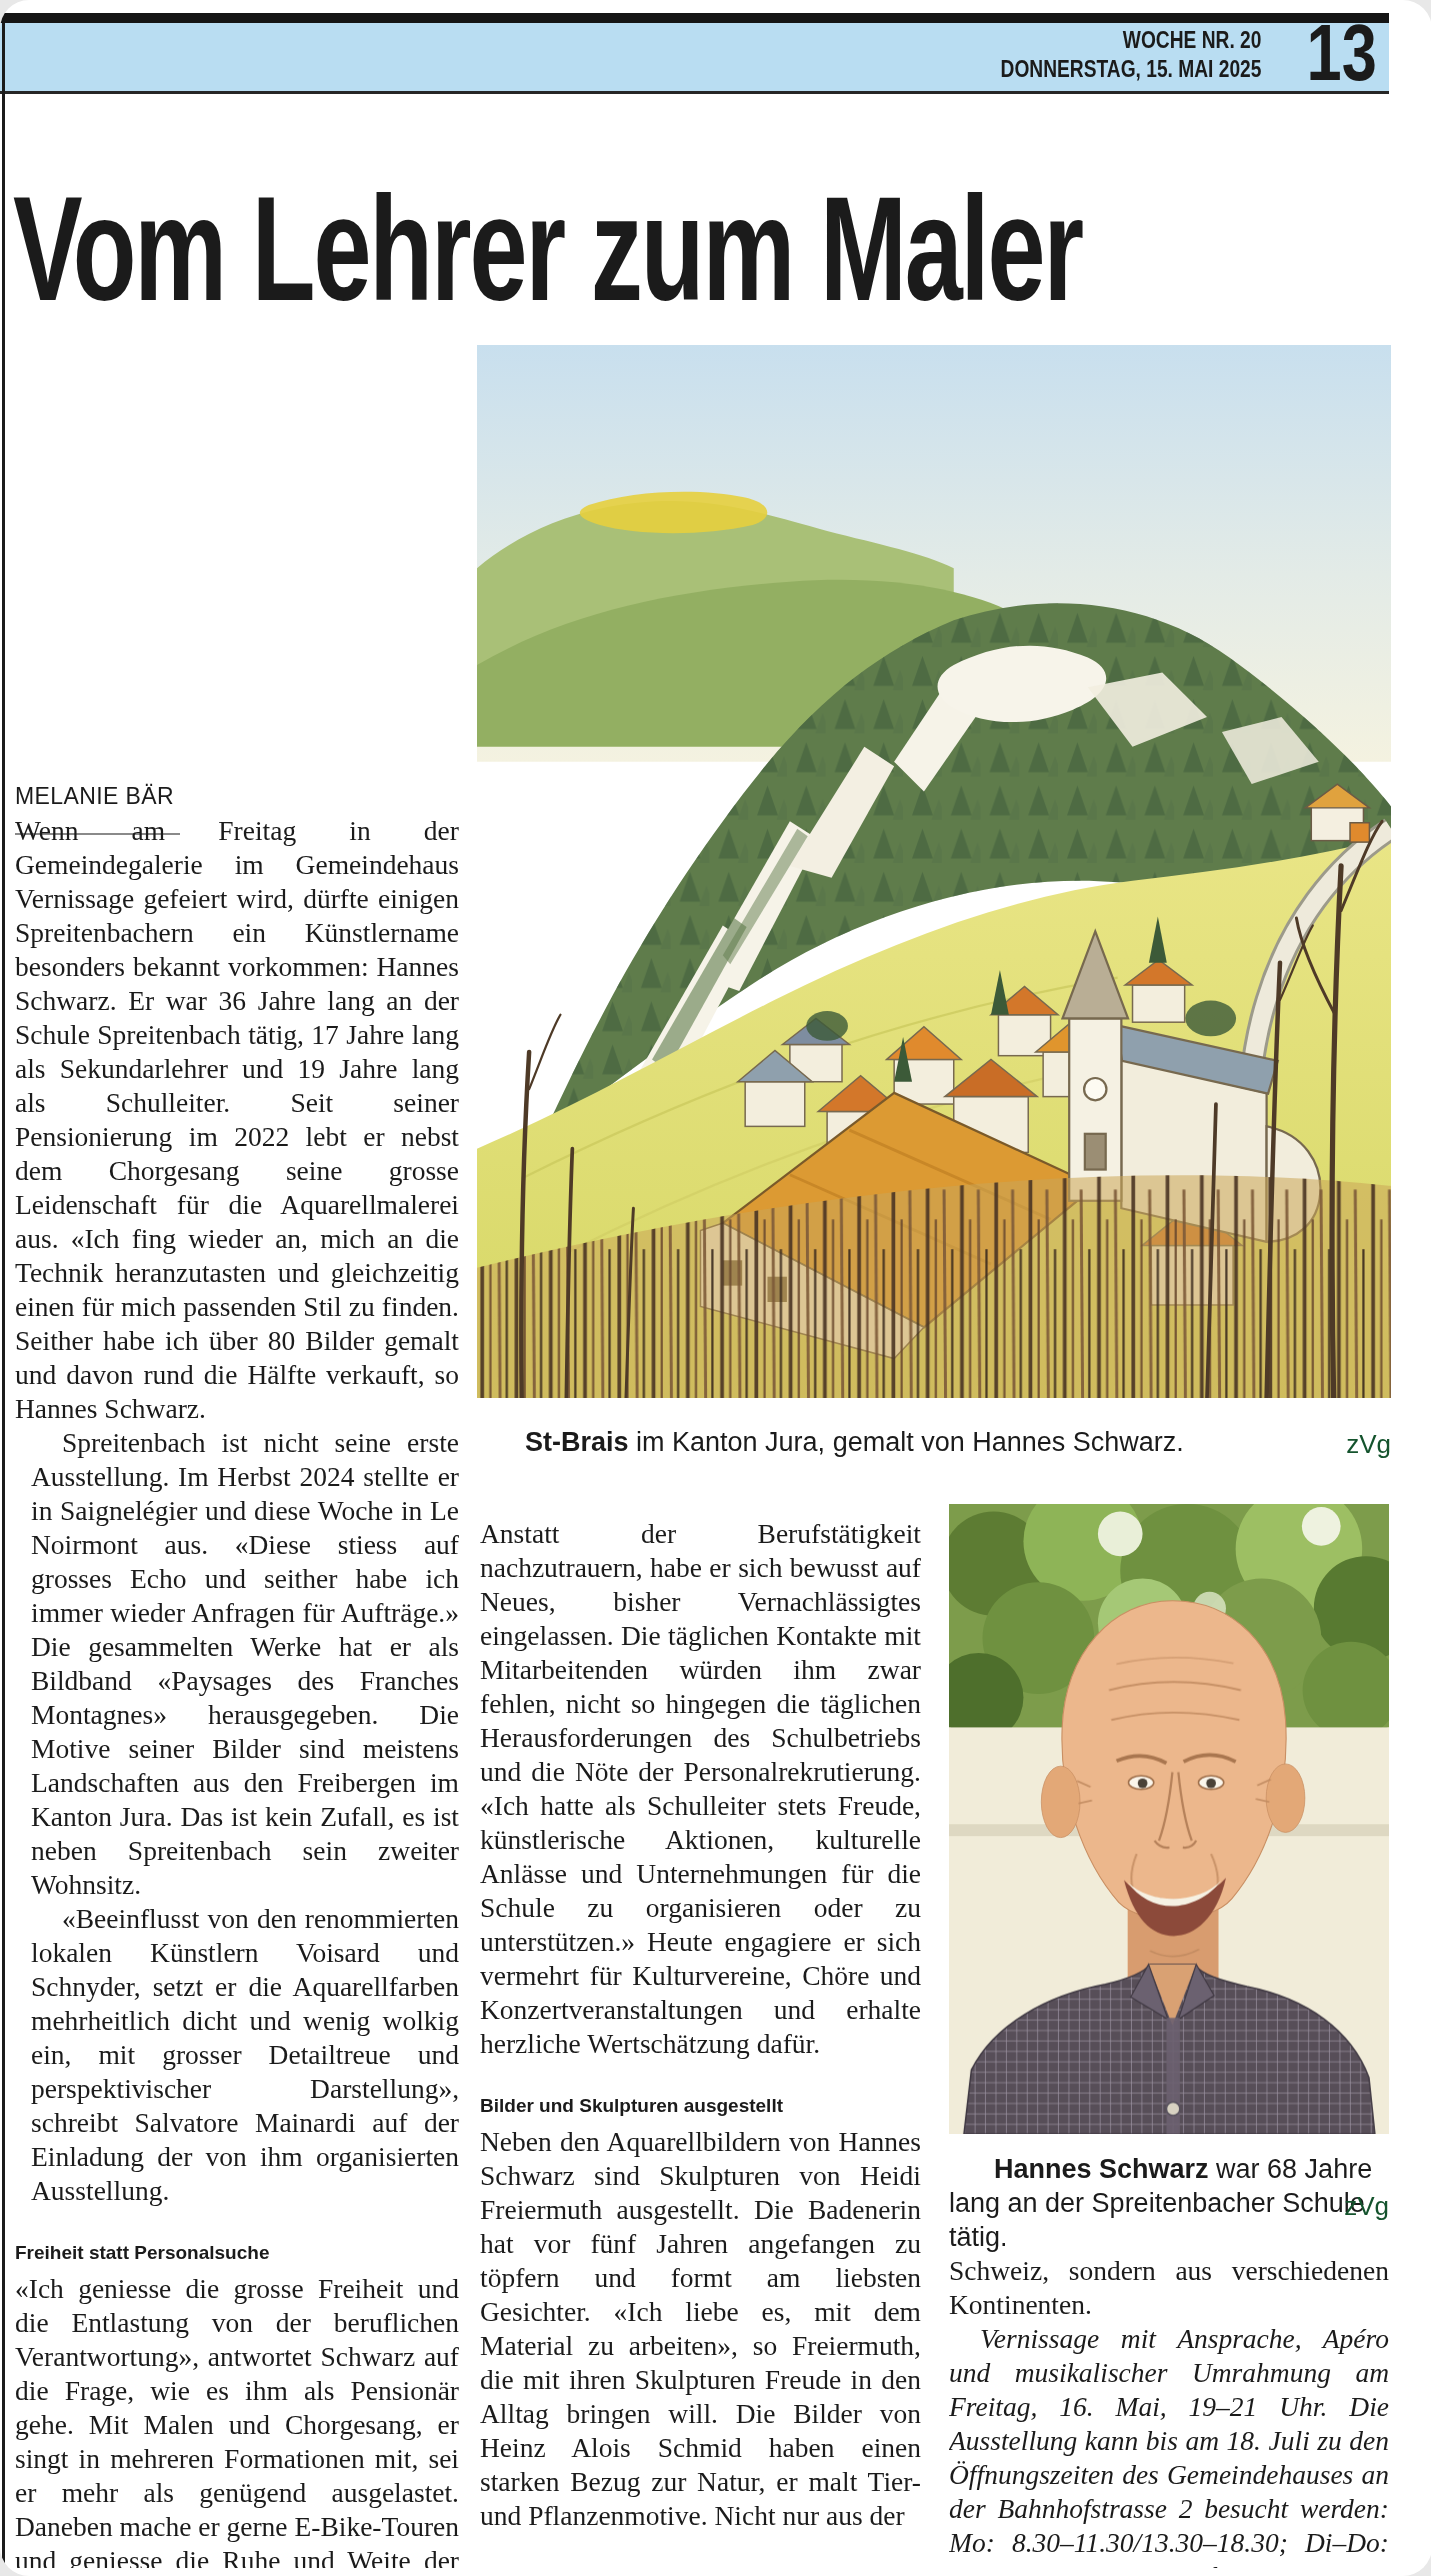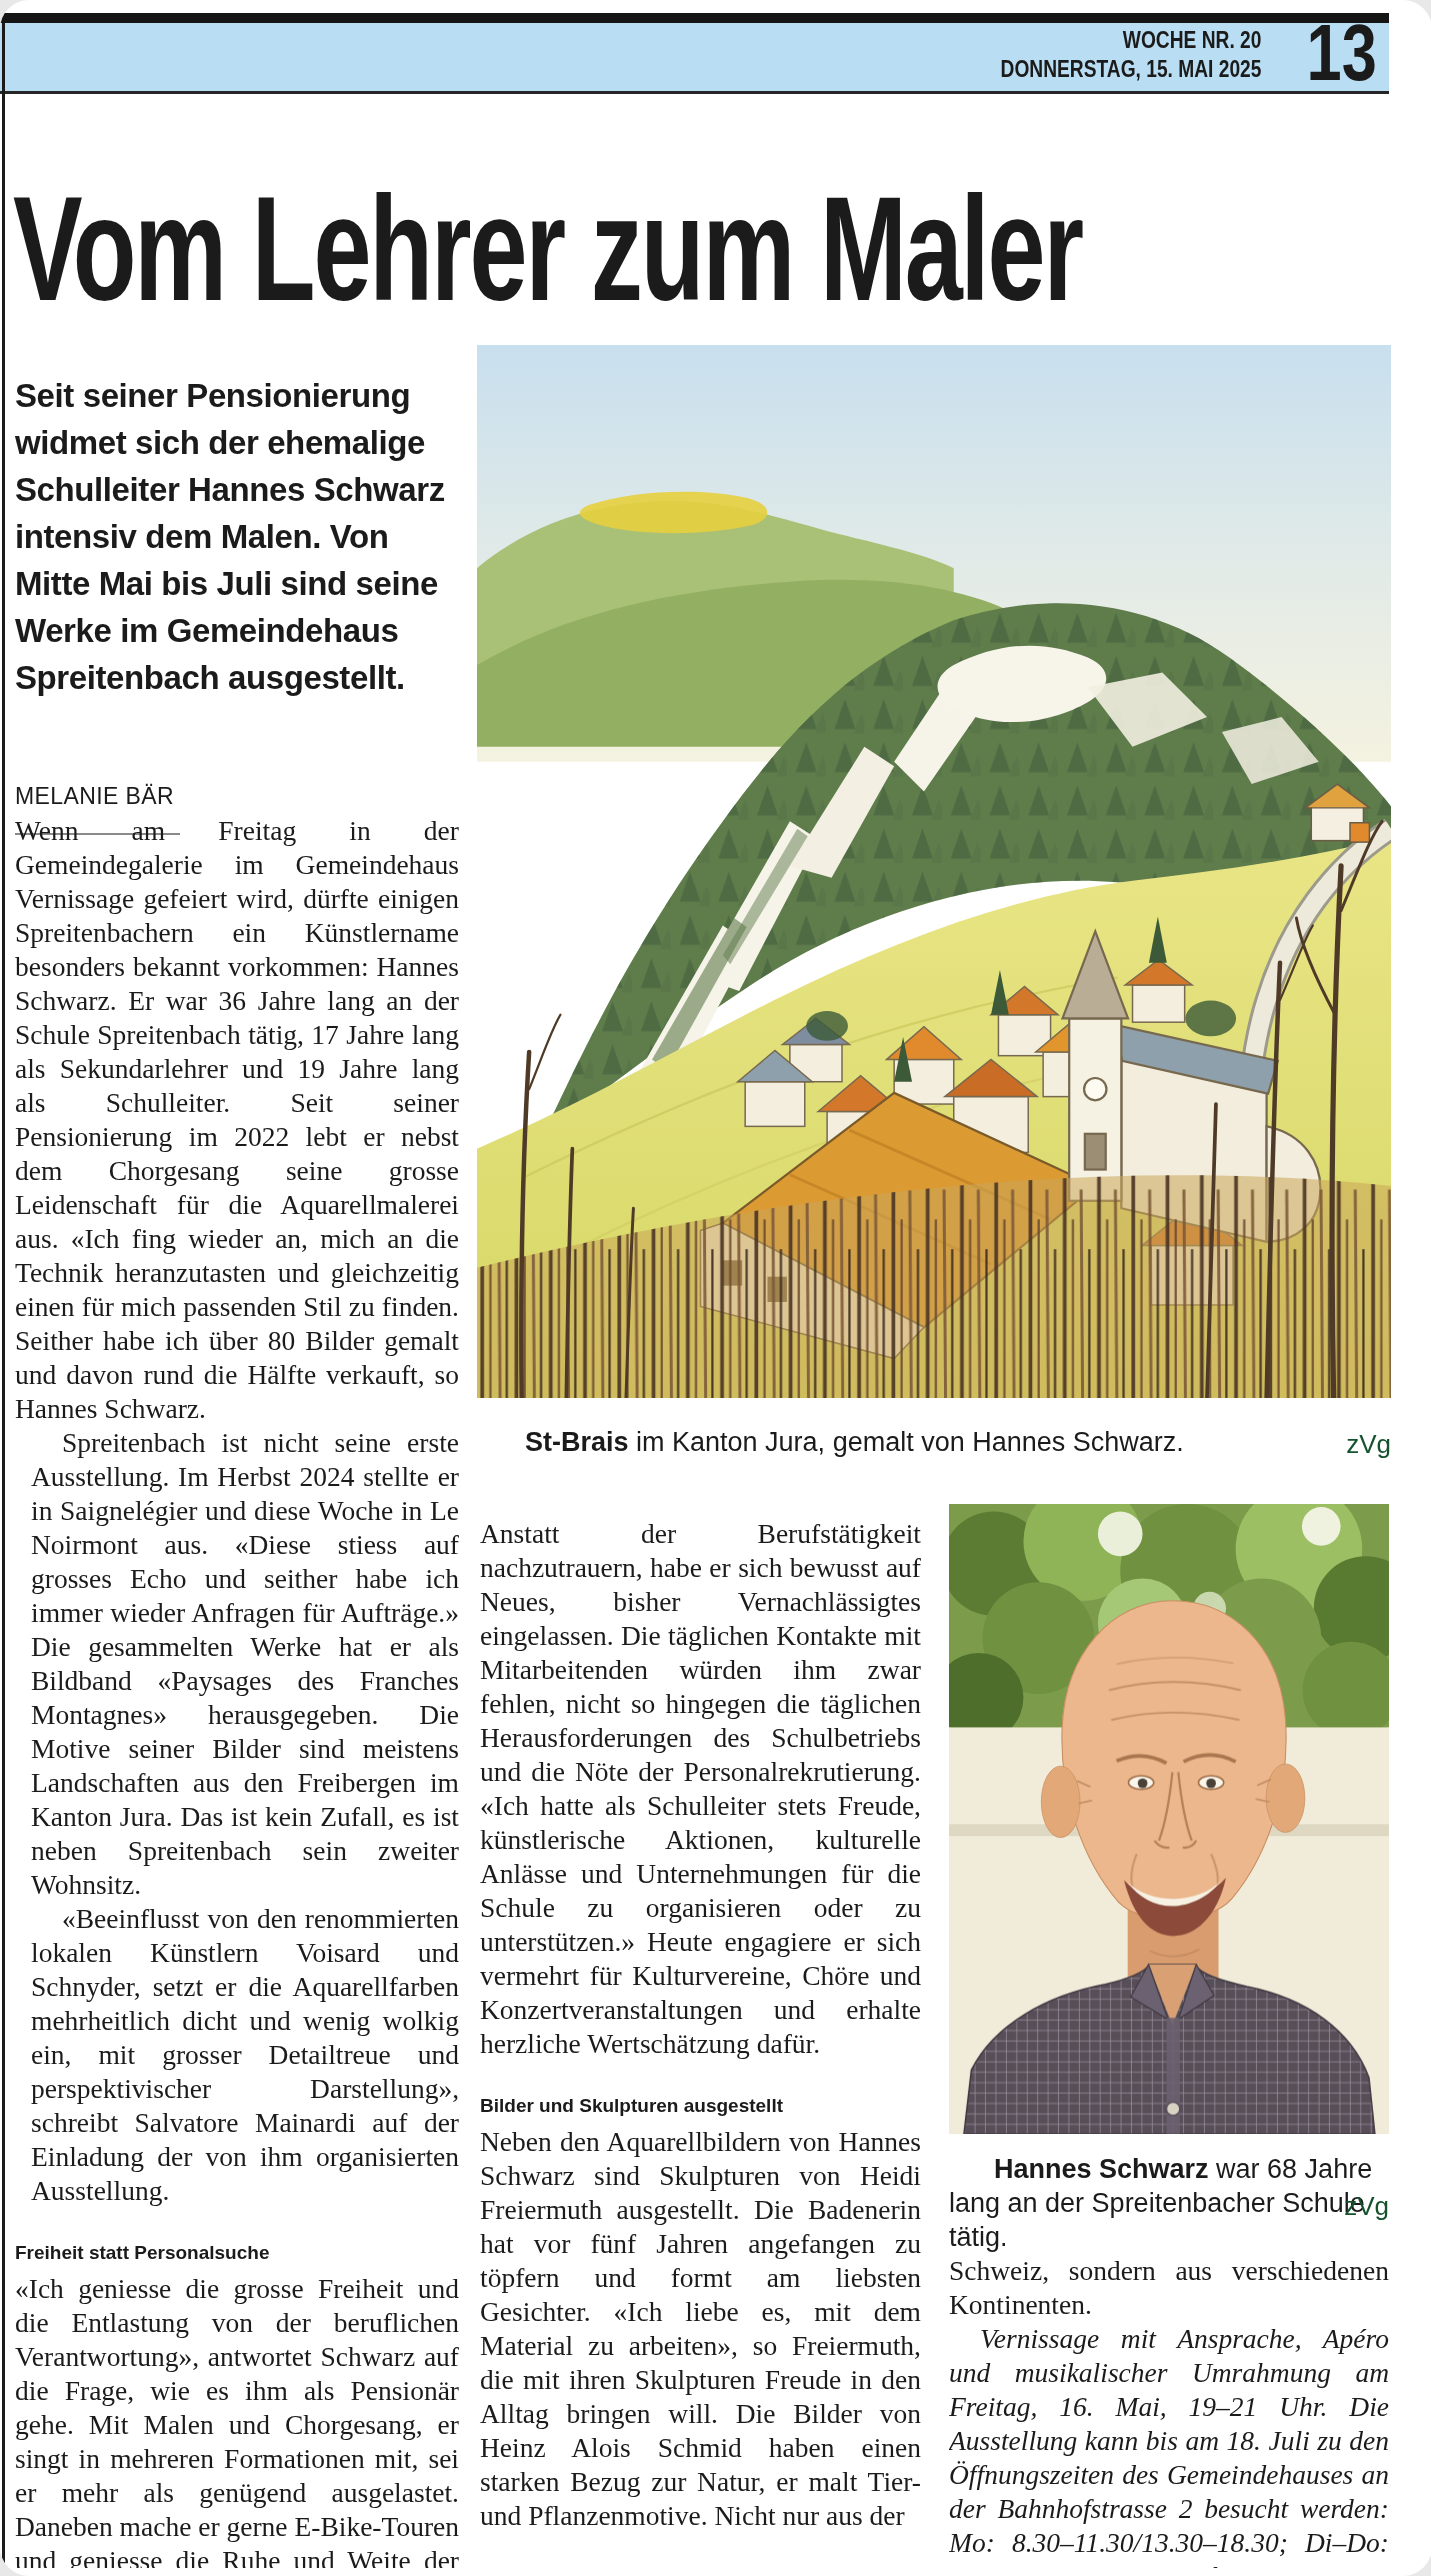--- a/index.html
+++ b/index.html
@@ -57,21 +57,20 @@
     <div class="abs" id="issue">
       <div>WOCHE NR. 20</div>
       <div>DONNERSTAG, 15. MAI 2025</div>
     </div>
     <div class="abs" id="pagenum">13</div>
   </div>
   <div class="abs" id="leftrule"></div>
 
   <div class="abs" id="headline">Vom Lehrer zum Maler</div>
 
-  <div class="abs" id="lead">Seit seiner Pensionierung widmet sich der ehemalige Schulleiter Hannes Schwarz intensiv dem Malen. Von Mitte Mai bis Juli sind seine Werke im Gemeindehaus Spreitenbach ausgestellt.</div>
   <div class="abs" id="author">MELANIE BÄR</div>
 
   <div class="abs bodycol" id="col1">
     <p>Wenn am Freitag in der Gemeindegalerie im Gemeindehaus Vernissage gefeiert wird, dürfte einigen Spreitenbachern ein Künstlername besonders bekannt vorkommen: Hannes Schwarz. Er war 36 Jahre lang an der Schule Spreitenbach tätig, 17 Jahre lang als Sekundarlehrer und 19 Jahre lang als Schulleiter. Seit seiner Pensionierung im 2022 lebt er nebst dem Chorgesang seine grosse Leidenschaft für die Aquarellmalerei aus. «Ich fing wieder an, mich an die Technik heranzutasten und gleichzeitig einen für mich passenden Stil zu finden. Seither habe ich über 80 Bilder gemalt und davon rund die Hälfte verkauft, so Hannes Schwarz.</p>
     <p class="ind">Spreitenbach ist nicht seine erste Ausstellung. Im Herbst 2024 stellte er in Saignelégier und diese Woche in Le Noirmont aus. «Diese stiess auf grosses Echo und seither habe ich immer wieder Anfragen für Aufträge.» Die gesammelten Werke hat er als Bildband «Paysages des Franches Montagnes» herausgegeben. Die Motive seiner Bilder sind meistens Landschaften aus den Freibergen im Kanton Jura. Das ist kein Zufall, es ist neben Spreitenbach sein zweiter Wohnsitz.</p>
     <p class="ind">«Beeinflusst von den renommierten lokalen Künstlern Voisard und Schnyder, setzt er die Aquarellfarben mehrheitlich dicht und wenig wolkig ein, mit grosser Detailtreue und perspektivischer Darstellung», schreibt Salvatore Mainardi auf der Einladung der von ihm organisierten Ausstellung.</p>
     <p class="subhead">Freiheit statt Personalsuche</p>
     <p>«Ich geniesse die grosse Freiheit und die Entlastung von der beruflichen Verantwortung», antwortet Schwarz auf die Frage, wie es ihm als Pensionär gehe. Mit Malen und Chorgesang, er singt in mehreren Formationen mit, sei er mehr als genügend ausgelastet. Daneben mache er gerne E-Bike-Touren und geniesse die Ruhe und Weite der Freiberge.</p>
   </div>
 

